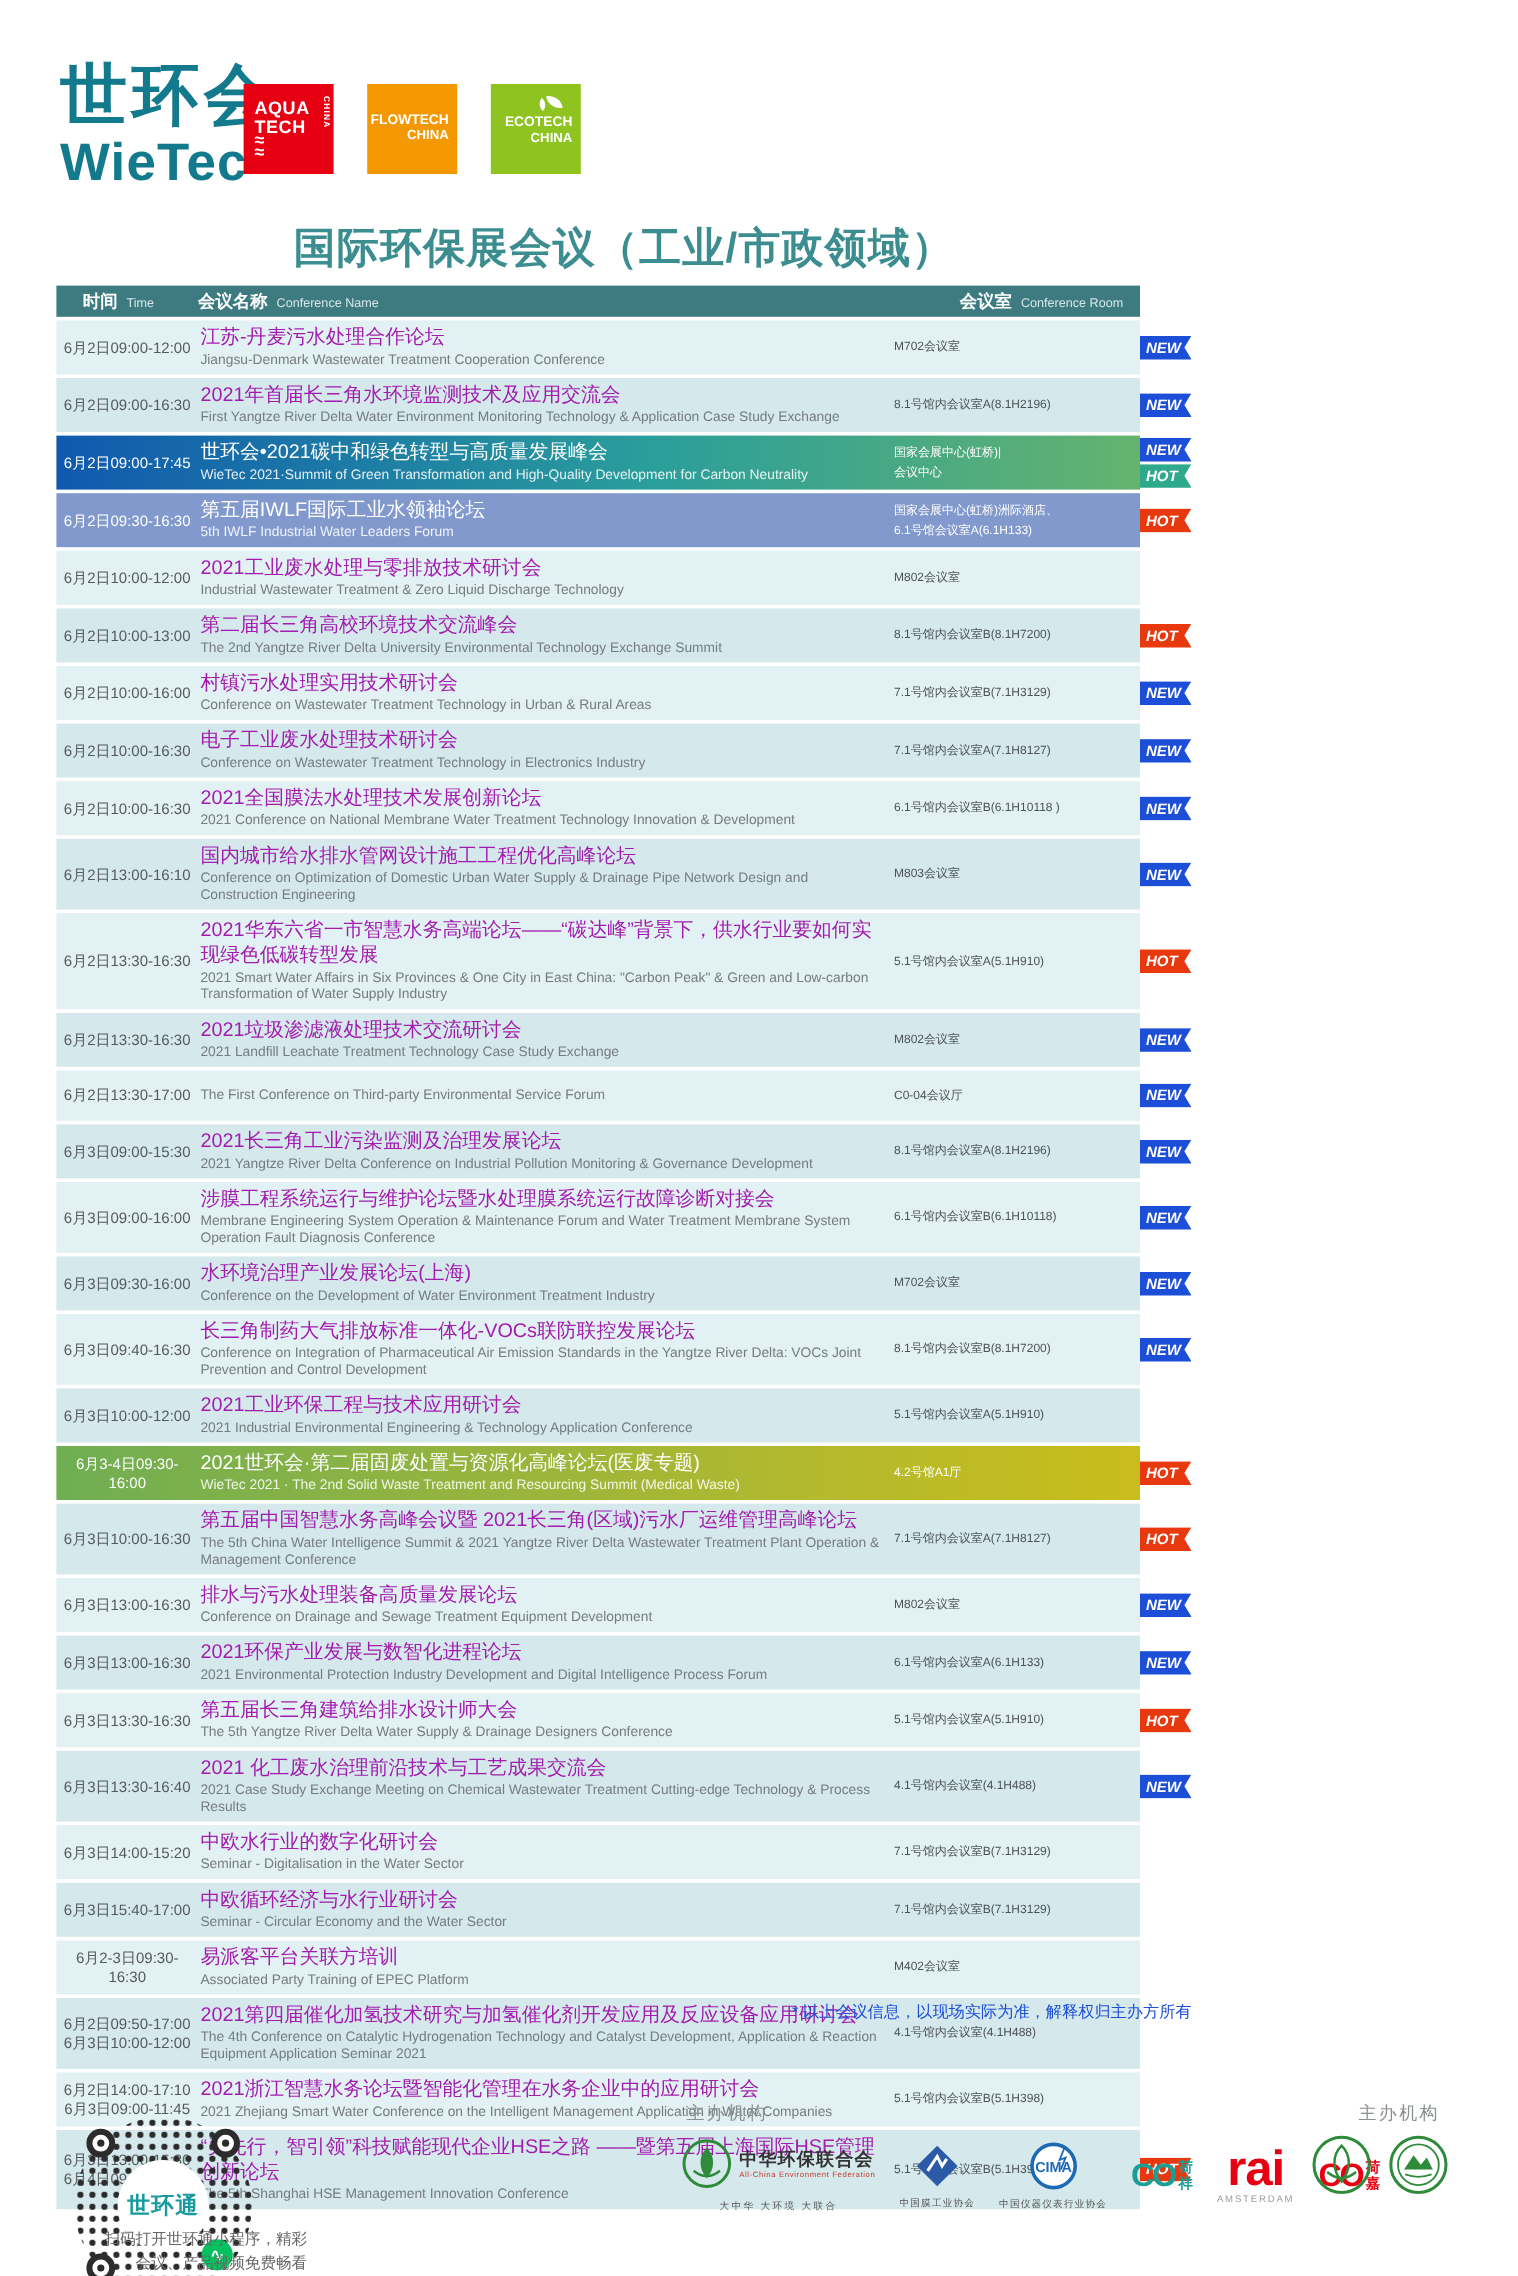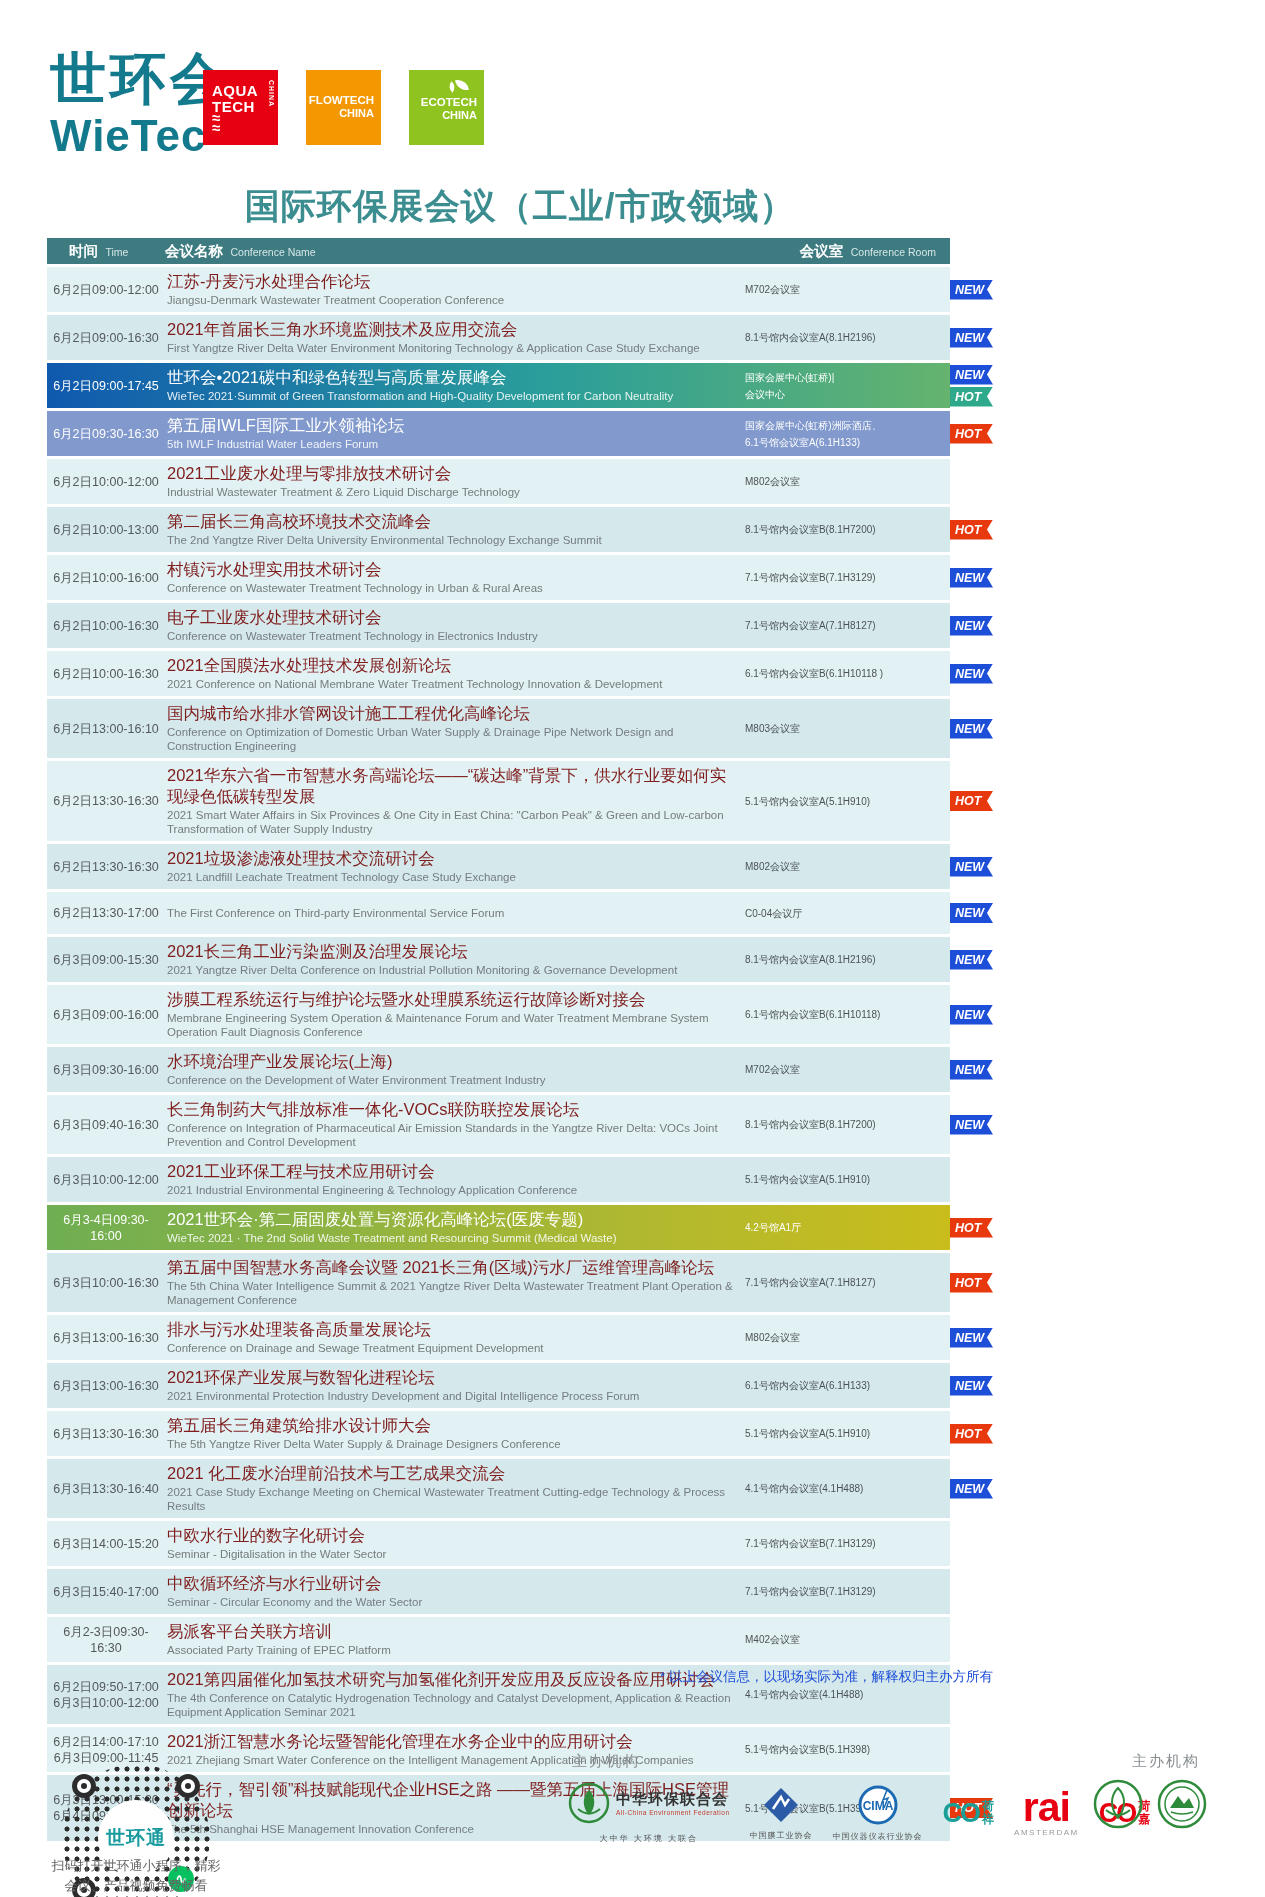--- a/index.html
+++ b/index.html
@@ -44,21 +44,21 @@
   .row { display:flex; width:903px; min-height:42px; background:#dceef0; align-items:stretch; }
   .row-even .row { background:#e2f1f3; }
   .row-odd  .row { background:#d5e9ec; }
   .row-blue .row { background:linear-gradient(90deg,#1059ae 0%,#2a9e9b 55%,#65b36e 100%); }
   .row-periwinkle .row { background:#8199cc; }
   .row-gold .row { background:linear-gradient(90deg,#6fae53 0%,#b4b92d 70%,#c9bd1c 100%); }
 
   .cell.time { width:118px; flex:none; display:flex; flex-direction:column; justify-content:center; align-items:center;
                font-size:12.5px; color:#54595c; line-height:16px; text-align:center; padding:2px 4px; }
   .cell.name { flex:1; display:flex; flex-direction:column; justify-content:center; padding:4px 10px 5px 2px; }
-  .zh { font-size:16.5px; color:#7f1d1d; line-height:21px; }
+  .zh { font-size:16.5px; color:#a21caf; line-height:21px; }
   .en { font-size:11.5px; color:#757c7f; line-height:14px; margin-top:1px; }
   .cell.room { width:205px; flex:none; display:flex; flex-direction:column; justify-content:center;
                font-size:10px; color:#4c5356; line-height:17px; padding-right:6px; }
   .row-colored .zh, .row-colored .cell.time, .row-colored .cell.room { color:#fff; }
   .row-colored .en { color:rgba(255,255,255,.88); }
 
   .badges { position:absolute; right:0; top:50%; transform:translateY(-50%); display:flex; flex-direction:column; gap:2px; }
   .badge { width:43px; height:20px; line-height:20px; color:#fff; font-size:12.5px; font-weight:800; font-style:italic;
            padding-left:5px; clip-path:polygon(0 0,100% 0,86% 50%,100% 100%,0 100%); }
   .badge-new { background:#1d4ed8; }
@@ -70,21 +70,21 @@
   
   .qr { position:absolute; left:62px; top:1764px; width:148px; height:148px; border-radius:50%;
         background:radial-gradient(#2c2c2c 34%, transparent 38%) 0 0/10px 10px; }
   .qr-finder { position:absolute; width:24px; height:24px; border:5px solid #2c2c2c; border-radius:50%; background:#fff; }
   .qr-finder::after { content:""; position:absolute; left:4px; top:4px; width:6px; height:6px; background:#2c2c2c; border-radius:50%; }
   .qr-f1 { left:10px; top:10px; } .qr-f2 { right:10px; top:10px; } .qr-f3 { left:10px; bottom:10px; }
   .qr-center { position:absolute; left:36px; top:36px; width:76px; height:76px; background:#fff; border-radius:50%;
                display:flex; align-items:center; justify-content:center; color:#189a9e; font-weight:900; font-size:19px; letter-spacing:1px; }
   .qr-wx { position:absolute; right:16px; bottom:20px; width:26px; height:26px; background:#07c160; border-radius:50%;
            color:#fff; display:flex; align-items:center; justify-content:center; font-size:15px; font-weight:700; }
-  .qr-caption { position:absolute; left:16px; top:1856px; width:240px; text-align:center; font-size:13px; color:#666; line-height:20px; }
+  .qr-caption { position:absolute; left:16px; top:1856px; width:240px; text-align:right; font-size:13px; color:#666; line-height:20px; }
 
   .org-label { position:absolute; left:572px; top:1752px; font-size:15px; color:#8a8f92; letter-spacing:2px; }
   .guide-label { position:absolute; left:1132px; top:1752px; font-size:15px; color:#8a8f92; letter-spacing:2px; }
   .org-row { position:absolute; left:568px; top:1782px; display:flex; align-items:center; gap:20px; }
   .org { display:flex; flex-direction:column; align-items:center; }
   .acef { display:flex; align-items:center; gap:6px; }
   .acef-text { display:flex; flex-direction:column; }
   .acef-title { font-size:15px; font-weight:800; color:#333; letter-spacing:1px; }
   .acef-sub { font-size:6.5px; color:#c0392b; letter-spacing:.5px; }
   .acef-slogan { font-size:8px; color:#555; letter-spacing:2px; margin-top:9px; }

